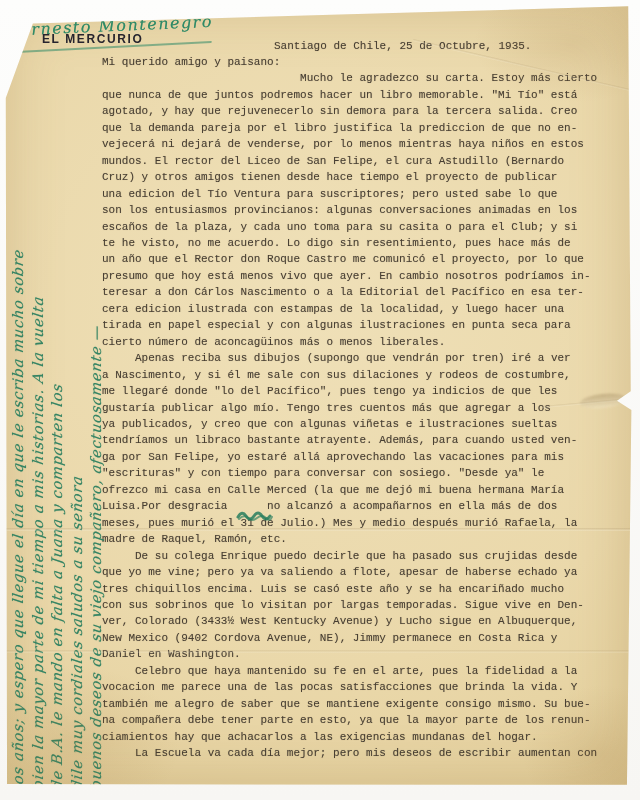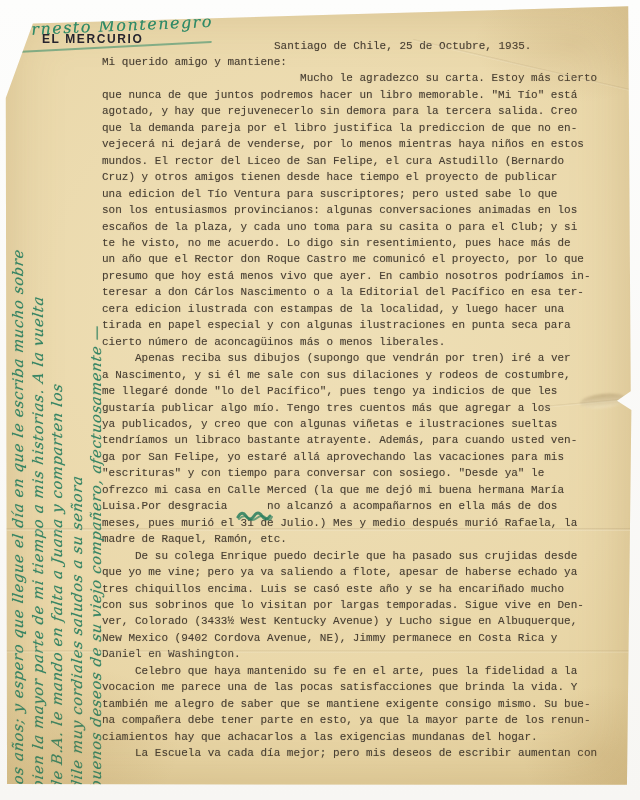--- a/index.html
+++ b/index.html
@@ -131,21 +131,21 @@
 <div class="scan">
   <div class="paper">
 
     <div class="hand-name">Ernesto Montenegro</div>
     <div class="hand-underline"></div>
     <div class="masthead">EL MERCURIO</div>
 
     <div class="typed dateline">Santiago de Chile, 25 de Octubre, 1935.</div>
 
     <div class="typed-block">
-      <div class="typed">Mi querido amigo y mantiene:</div>
+      <div class="typed">Mi querido amigo y paisano:</div>
       <div class="typed">                              Mucho le agradezco su carta. Estoy más cierto
 que nunca de que juntos podremos hacer un libro memorable. "Mi Tío" está
 agotado, y hay que rejuvenecerlo sin demora para la tercera salida. Creo
 que la demanda pareja por el libro justifica la prediccion de que no en-
 vejecerá ni dejará de venderse, por lo menos mientras haya niños en estos
 mundos. El rector del Liceo de San Felipe, el cura Astudillo (Bernardo
 Cruz) y otros amigos tienen desde hace tiempo el proyecto de publicar
 una edicion del Tío Ventura para suscriptores; pero usted sabe lo que
 son los entusiasmos provincianos: algunas conversaciones animadas en los
 escaños de la plaza, y cada uno toma para su casita o para el Club; y si

